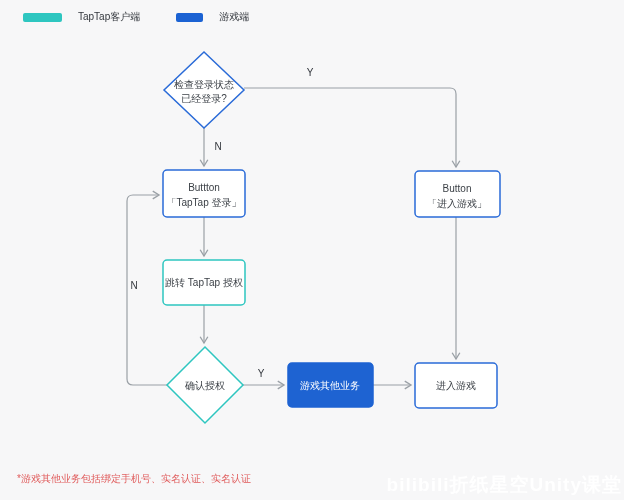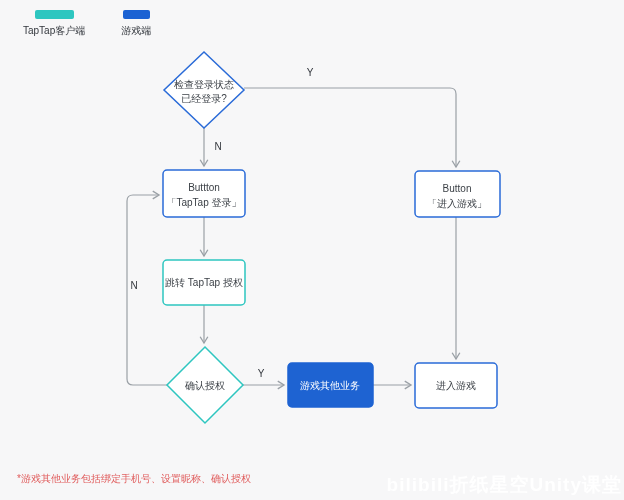--- a/index.html
+++ b/index.html
@@ -11,21 +11,21 @@
   }
   .canvas{position:absolute;inset:0;width:624px;height:500px;}
   svg.flow{position:absolute;left:0;top:0;width:624px;height:500px;}
 
   
   .legend{
     position:absolute;left:23px;top:10px;
     display:flex;align-items:center;gap:8px;
     font-size:10px;color:#33373d;
   }
-  .legend-item{display:flex;align-items:center;gap:5px;flex-direction:column;}
+  .legend-item{display:flex;align-items:center;gap:16px;}
   .legend-item + .legend-item{margin-left:28px;}
   .swatch{display:inline-block;height:9px;border-radius:2px;}
   .swatch.teal{width:39px;background:#2ec6c0;}
   .swatch.blue{width:27px;background:#1b62d3;}
   .legend-label{font-size:10px;color:#33373d;}
 
   
   .edge{fill:none;stroke:#9aa0a6;stroke-width:1.2;}
   .node-rect{fill:#ffffff;stroke:#2a6bd8;stroke-width:1.5;}
   .node-rect.teal{stroke:#2ec6c0;}
@@ -118,16 +118,16 @@
       <rect class="node-rect filled" x="288" y="363" width="85" height="44" rx="4"></rect>
       <text class="node-text white" x="330" y="389">游戏其他业务</text>
     </g>
 
     <g>
       <rect class="node-rect" x="415" y="363" width="82" height="45" rx="4"></rect>
       <text class="node-text" x="456" y="389">进入游戏</text>
     </g>
   </svg>
 
-  <div class="footnote">*游戏其他业务包括绑定手机号、设置昵称、确认授权</div>
+  <div class="footnote">*游戏其他业务包括绑定手机号、实名认证、实名认证</div>
   <div class="watermark">bilibili折纸星空Unity课堂</div>
 
 </div>
 
 </body></html>

